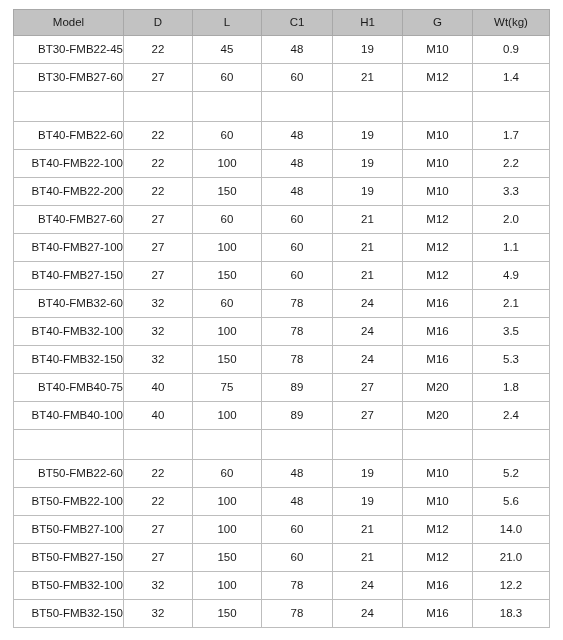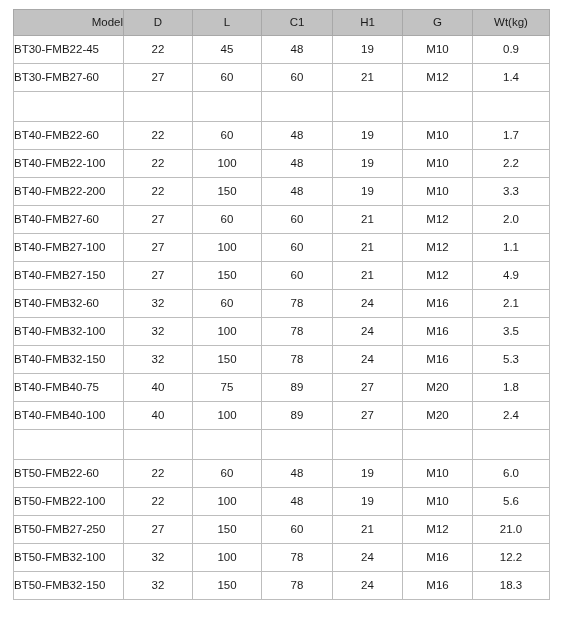--- a/index.html
+++ b/index.html
@@ -47,28 +47,28 @@
   
   col.c-model { width: 110px; }
   col.c-d     { width: 69px; }
   col.c-l     { width: 69px; }
   col.c-c1    { width: 71px; }
   col.c-h1    { width: 70px; }
   col.c-g     { width: 70px; }
   col.c-wt    { width: 77px; }
 
   .cell-model {
-    text-align: left;
+    text-align: right;
     padding-left: 9px;
   }
   .cell-num {
     text-align: center;
   }
   th.cell-model {
-    text-align: right;
+    text-align: center;
     padding-left: 9px;
   }
   th.cell-num {
     text-align: center;
   }
   tr.spacer-row td {
     height: 29px;
     line-height: 29px;
   }
 </style>
@@ -233,33 +233,42 @@
           <td class="cell-num"></td>
           <td class="cell-num"></td>
         </tr>
         <tr>
           <td class="cell-model">BT50-FMB22-60</td>
           <td class="cell-num">22</td>
           <td class="cell-num">60</td>
           <td class="cell-num">48</td>
           <td class="cell-num">19</td>
           <td class="cell-num">M10</td>
-          <td class="cell-num">6.0</td>
+          <td class="cell-num">5.2</td>
         </tr>
         <tr>
           <td class="cell-model">BT50-FMB22-100</td>
           <td class="cell-num">22</td>
           <td class="cell-num">100</td>
           <td class="cell-num">48</td>
           <td class="cell-num">19</td>
           <td class="cell-num">M10</td>
           <td class="cell-num">5.6</td>
         </tr>
         <tr>
-          <td class="cell-model">BT50-FMB27-250</td>
+          <td class="cell-model">BT50-FMB27-100</td>
+          <td class="cell-num">27</td>
+          <td class="cell-num">100</td>
+          <td class="cell-num">60</td>
+          <td class="cell-num">21</td>
+          <td class="cell-num">M12</td>
+          <td class="cell-num">14.0</td>
+        </tr>
+        <tr>
+          <td class="cell-model">BT50-FMB27-150</td>
           <td class="cell-num">27</td>
           <td class="cell-num">150</td>
           <td class="cell-num">60</td>
           <td class="cell-num">21</td>
           <td class="cell-num">M12</td>
           <td class="cell-num">21.0</td>
         </tr>
         <tr>
           <td class="cell-model">BT50-FMB32-100</td>
           <td class="cell-num">32</td>

